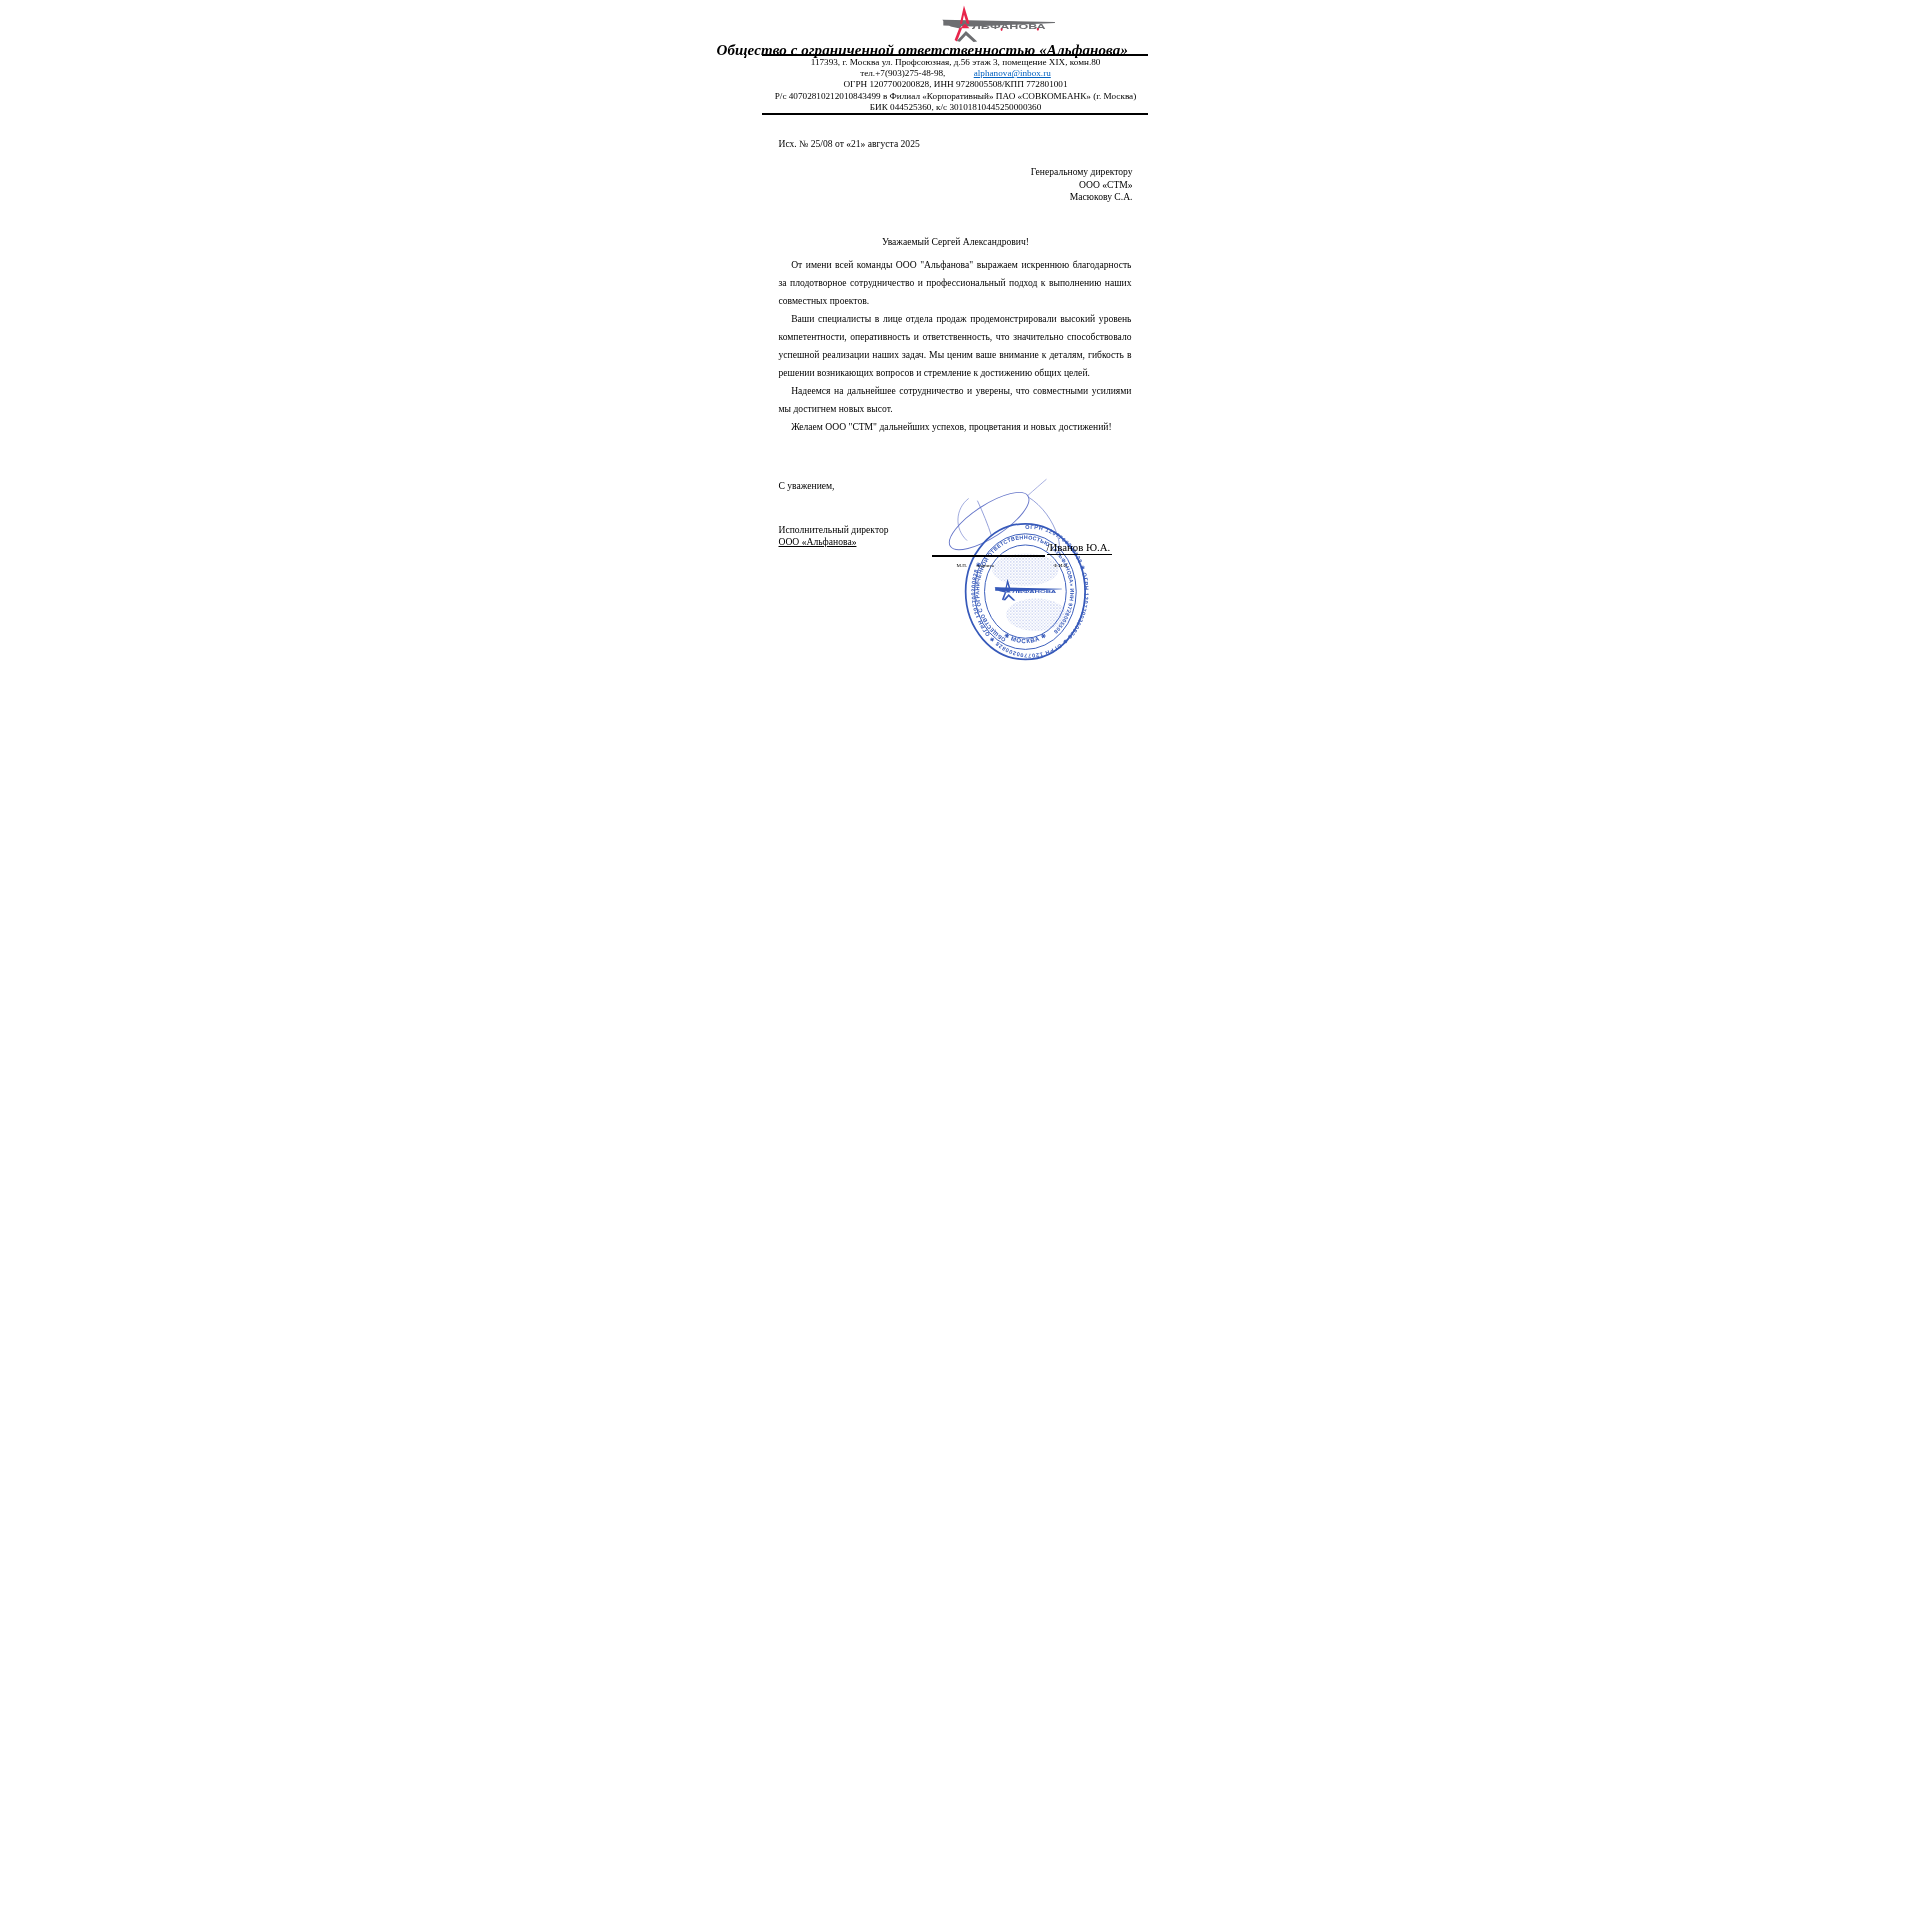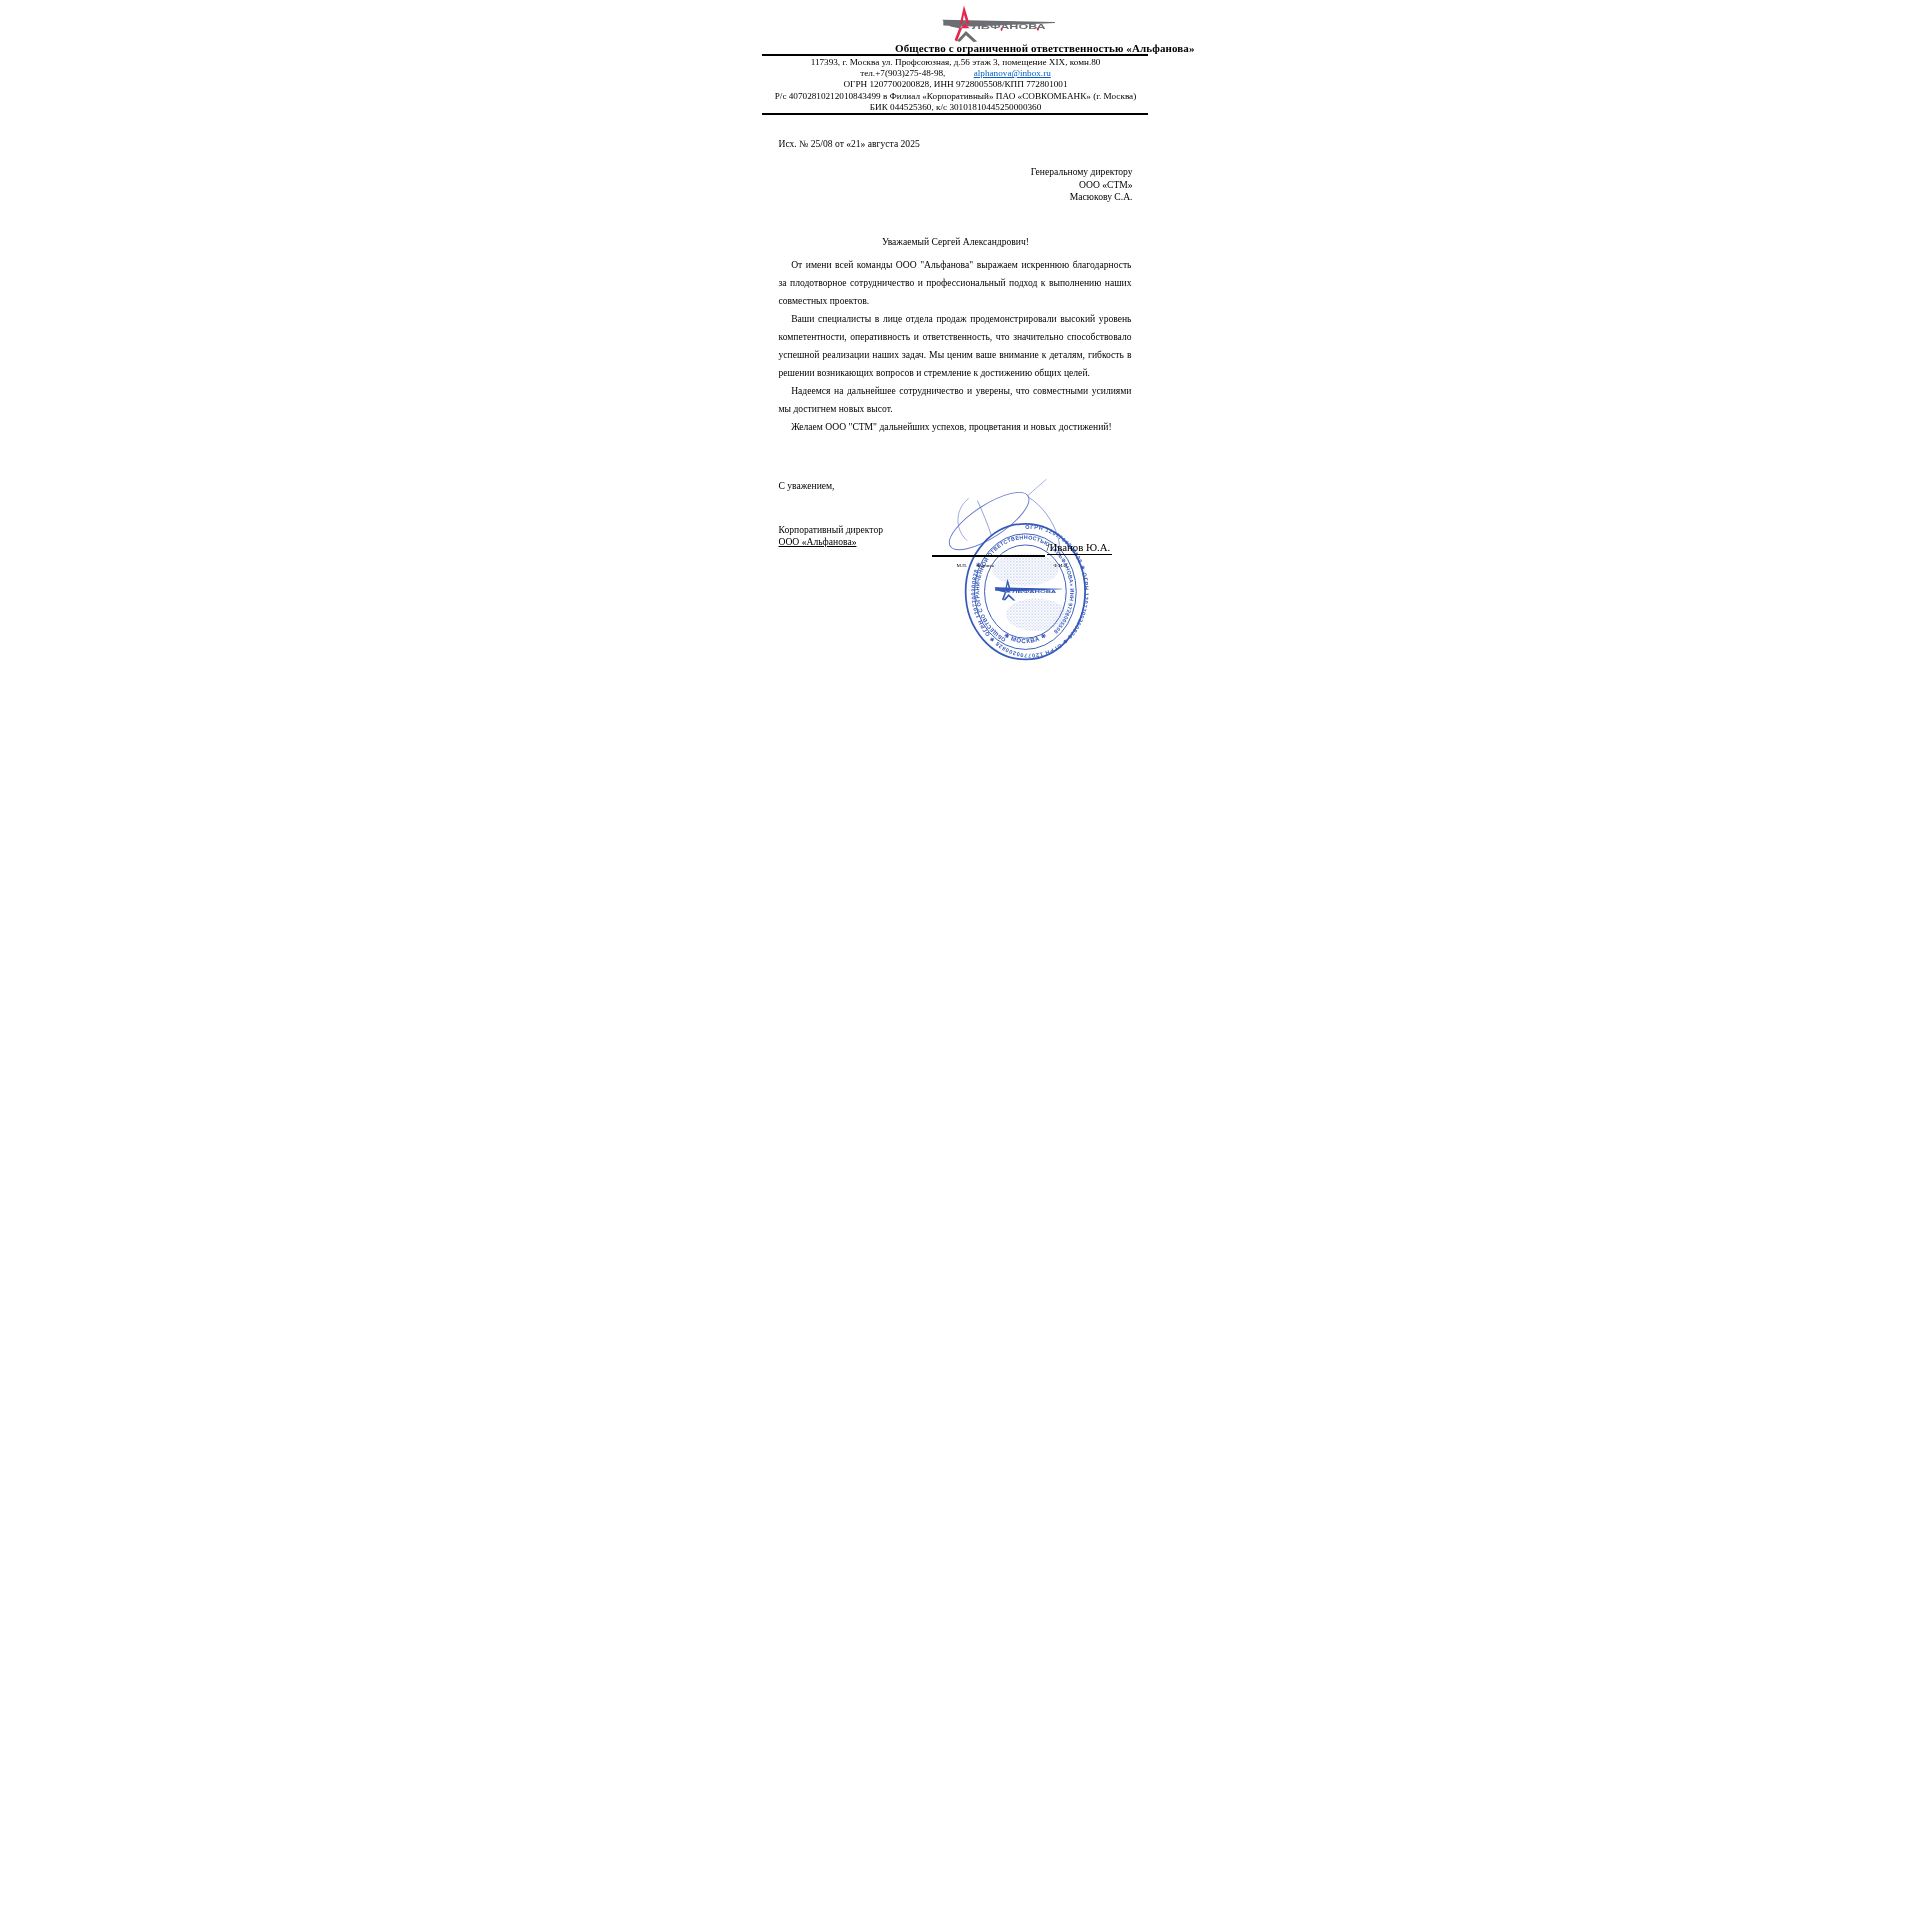--- a/index.html
+++ b/index.html
@@ -3,22 +3,22 @@
 <meta charset="utf-8">
 <style>
   html,body{margin:0;padding:0;background:#ffffff;}
   .page{
     position:relative;width:478px;height:676px;margin:0 auto;
     background:#ffffff;overflow:hidden;
     font-family:"Liberation Serif","DejaVu Serif",serif;color:#000;
   }
   .abs{position:absolute;}
   .logo-svg{left:213px;top:3.1px;width:128px;height:39px;}
-  .doc-title{left:0;top:42px;width:100%;text-align:right;
-    font-size:11px;font-weight:bold;letter-spacing:0.1px;}
+  .doc-title{left:0;top:42px;width:100%;text-align:left;
+    font-size:15px;font-weight:bold;letter-spacing:0.1px;font-style:italic;}
   .band{left:45px;width:386px;height:1.9px;background:#000;}
   .band1{top:54px;}
   .band2{top:113px;}
   .hlines{left:0;top:57px;width:100%;text-align:center;
     font-size:9.2px;line-height:11.2px;}
   .hlines .email-link{color:#0563c1;text-decoration:underline;margin-left:26px;}
   .outgoing{left:62px;top:138px;font-size:9.6px;}
   .recipient{right:62px;top:138px;text-align:right;font-size:9.6px;line-height:12.7px;margin-top:28px;}
   .salutation{left:0;top:236px;width:100%;text-align:center;font-size:9.6px;}
   .body-text{left:62px;top:256px;width:353px;font-size:9.6px;line-height:18px;
@@ -79,21 +79,21 @@
 
   <div class="abs salutation">Уважаемый Сергей Александрович!</div>
   <div class="abs body-text">
     <p>От имени всей команды ООО "Альфанова" выражаем искреннюю благодарность за плодотворное сотрудничество и профессиональный подход к выполнению наших совместных проектов.</p>
     <p>Ваши специалисты в лице отдела продаж продемонстрировали высокий уровень компетентности, оперативность и ответственность, что значительно способствовало успешной реализации наших задач. Мы ценим ваше внимание к деталям, гибкость в решении возникающих вопросов и стремление к достижению общих целей.</p>
     <p>Надеемся на дальнейшее сотрудничество и уверены, что совместными усилиями мы достигнем новых высот.</p>
     <p>Желаем ООО "СТМ" дальнейших успехов, процветания и новых достижений!</p>
   </div>
 
   <div class="abs closing">С уважением,</div>
-  <div class="abs role">Корпоративный директор</div>
+  <div class="abs role">Исполнительный директор</div>
   <div class="abs company">ООО «Альфанова»</div>
   <div class="abs sig-line"></div>
   <div class="abs sig-name">/Иванов Ю.А.</div>
   <div class="abs small-label mp">М.П.</div>
   <div class="abs small-label podpis">подпись</div>
   <div class="abs small-label fio">Ф.И.О.</div>
 
   <svg class="abs overlay" viewBox="0 0 1240 1754">
     <defs>
       <pattern id="halftone" patternUnits="userSpaceOnUse" width="8" height="8">

